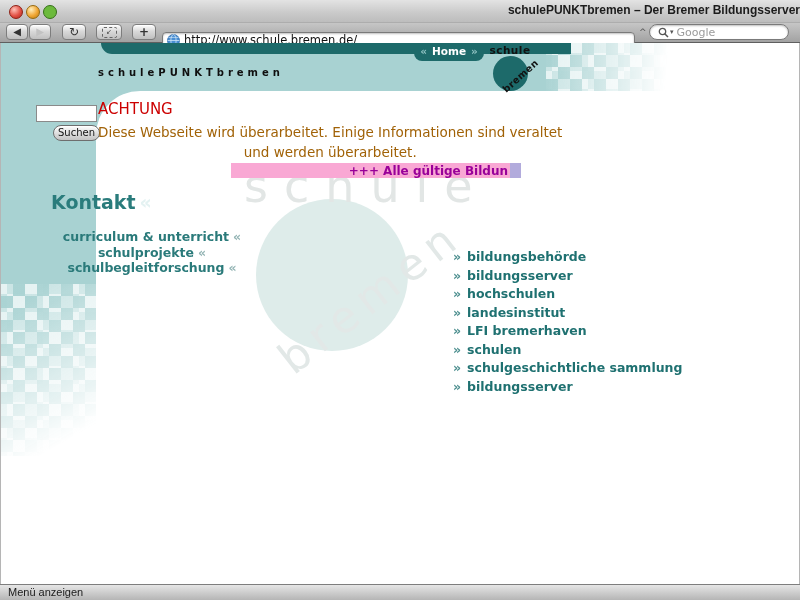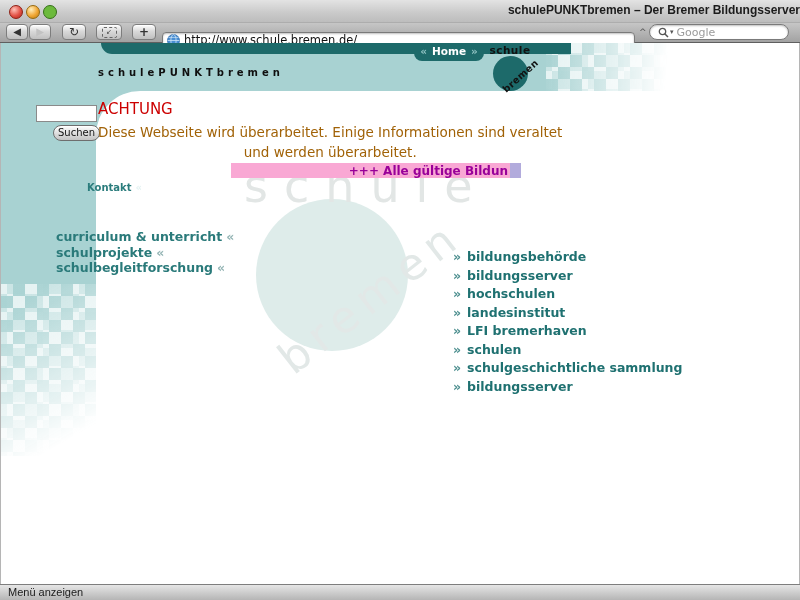--- a/index.html
+++ b/index.html
@@ -106,31 +106,31 @@
 
   
   .s-input{position:absolute;left:35px;top:62px;width:61px;height:17px;
     border:1px solid #8a8a8a;background:#fff;box-sizing:border-box;
     font-family:"DejaVu Sans",sans-serif;font-size:11px;padding:0 2px;outline:none;}
   .s-btn{position:absolute;left:52px;top:82px;width:47px;height:16px;
     background:linear-gradient(#ffffff,#dcdcdc 55%,#c4c4c4);
     border:1px solid #6e6e6e;border-radius:8px;
     font-family:"DejaVu Sans",sans-serif;font-size:10px;color:#111;line-height:12px;
     padding:0;text-align:center;box-shadow:inset 0 1px 0 #fff;cursor:pointer;}
-  .kontakt{position:absolute;left:50px;top:139px;font-size:10px;font-weight:600;
-    color:#2a7c7c;cursor:pointer;margin-left:36px;}
+  .kontakt{position:absolute;left:50px;top:148px;font-size:19px;font-weight:600;
+    color:#2a7c7c;cursor:pointer;}
   .kontakt .karr{color:#e4f2f2;font-weight:bold;margin-left:4px;}
 
   
   .achtung{position:absolute;left:97px;top:57px;font-size:15px;color:#cc0000;}
   .notice{position:absolute;left:97px;top:80px;font-size:13.5px;line-height:1.45;color:#a16207;text-align:center;}
   .notice span{display:block;}
 
   
-  .lmenu{position:absolute;left:55px;top:186px;width:192px;text-align:left;
+  .lmenu{position:absolute;left:55px;top:186px;width:192px;text-align:center;
     font-size:12.5px;font-weight:bold;color:#2a7a7a;line-height:15.5px;}
   .lmenu .lm-item{cursor:pointer;}
   .lm-arrow{color:#93b4b4;margin-left:4px;}
   .lm-arrow.nl{display:block;}
   .rmenu{position:absolute;left:452px;top:205px;font-size:12.5px;font-weight:bold;
     color:#1f7171;line-height:18.5px;}
   .rmenu .rm-item{cursor:pointer;white-space:nowrap;}
   .rm-arrow{color:#4d8f8f;margin-right:6px;}
 
   

